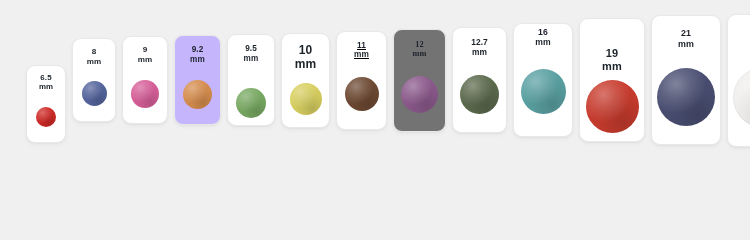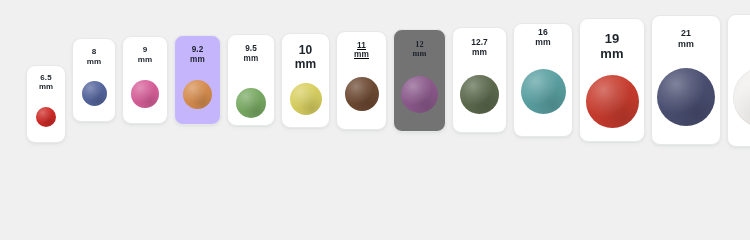--- a/index.html
+++ b/index.html
@@ -176,21 +176,21 @@
     <div class="size-card" style="width: 60px; height: 114px; background: rgb(255, 255, 255); border-color: rgb(230, 232, 234);">
       <div class="size-label" style="font-size: 8.6px; padding-top: 3px; color: rgb(29, 35, 43);">
         <span class="num">16</span>
         <span class="unit">mm</span>
       </div>
       <div class="sphere-wrap">
         <div class="sphere" style="width: 45px; height: 45px; background: rgb(91, 161, 163);"></div>
       </div>
     </div>
     <div class="size-card" style="width: 66px; height: 124px; background: rgb(255, 255, 255); border-color: rgb(230, 232, 234);">
-      <div class="size-label" style="font-size: 13px; padding-top: 12px; color: rgb(29, 35, 43);">
+      <div class="size-label" style="font-size: 11px; padding-top: 28px; color: rgb(29, 35, 43);">
         <span class="num">19</span>
         <span class="unit">mm</span>
       </div>
       <div class="sphere-wrap">
         <div class="sphere" style="width: 53px; height: 53px; background: rgb(200, 60, 46);"></div>
       </div>
     </div>
     <div class="size-card" style="width: 70px; height: 130px; background: rgb(255, 255, 255); border-color: rgb(230, 232, 234);">
       <div class="size-label" style="font-size: 8.9px; padding-top: 12px; color: rgb(29, 35, 43);">
         <span class="num">21</span>

